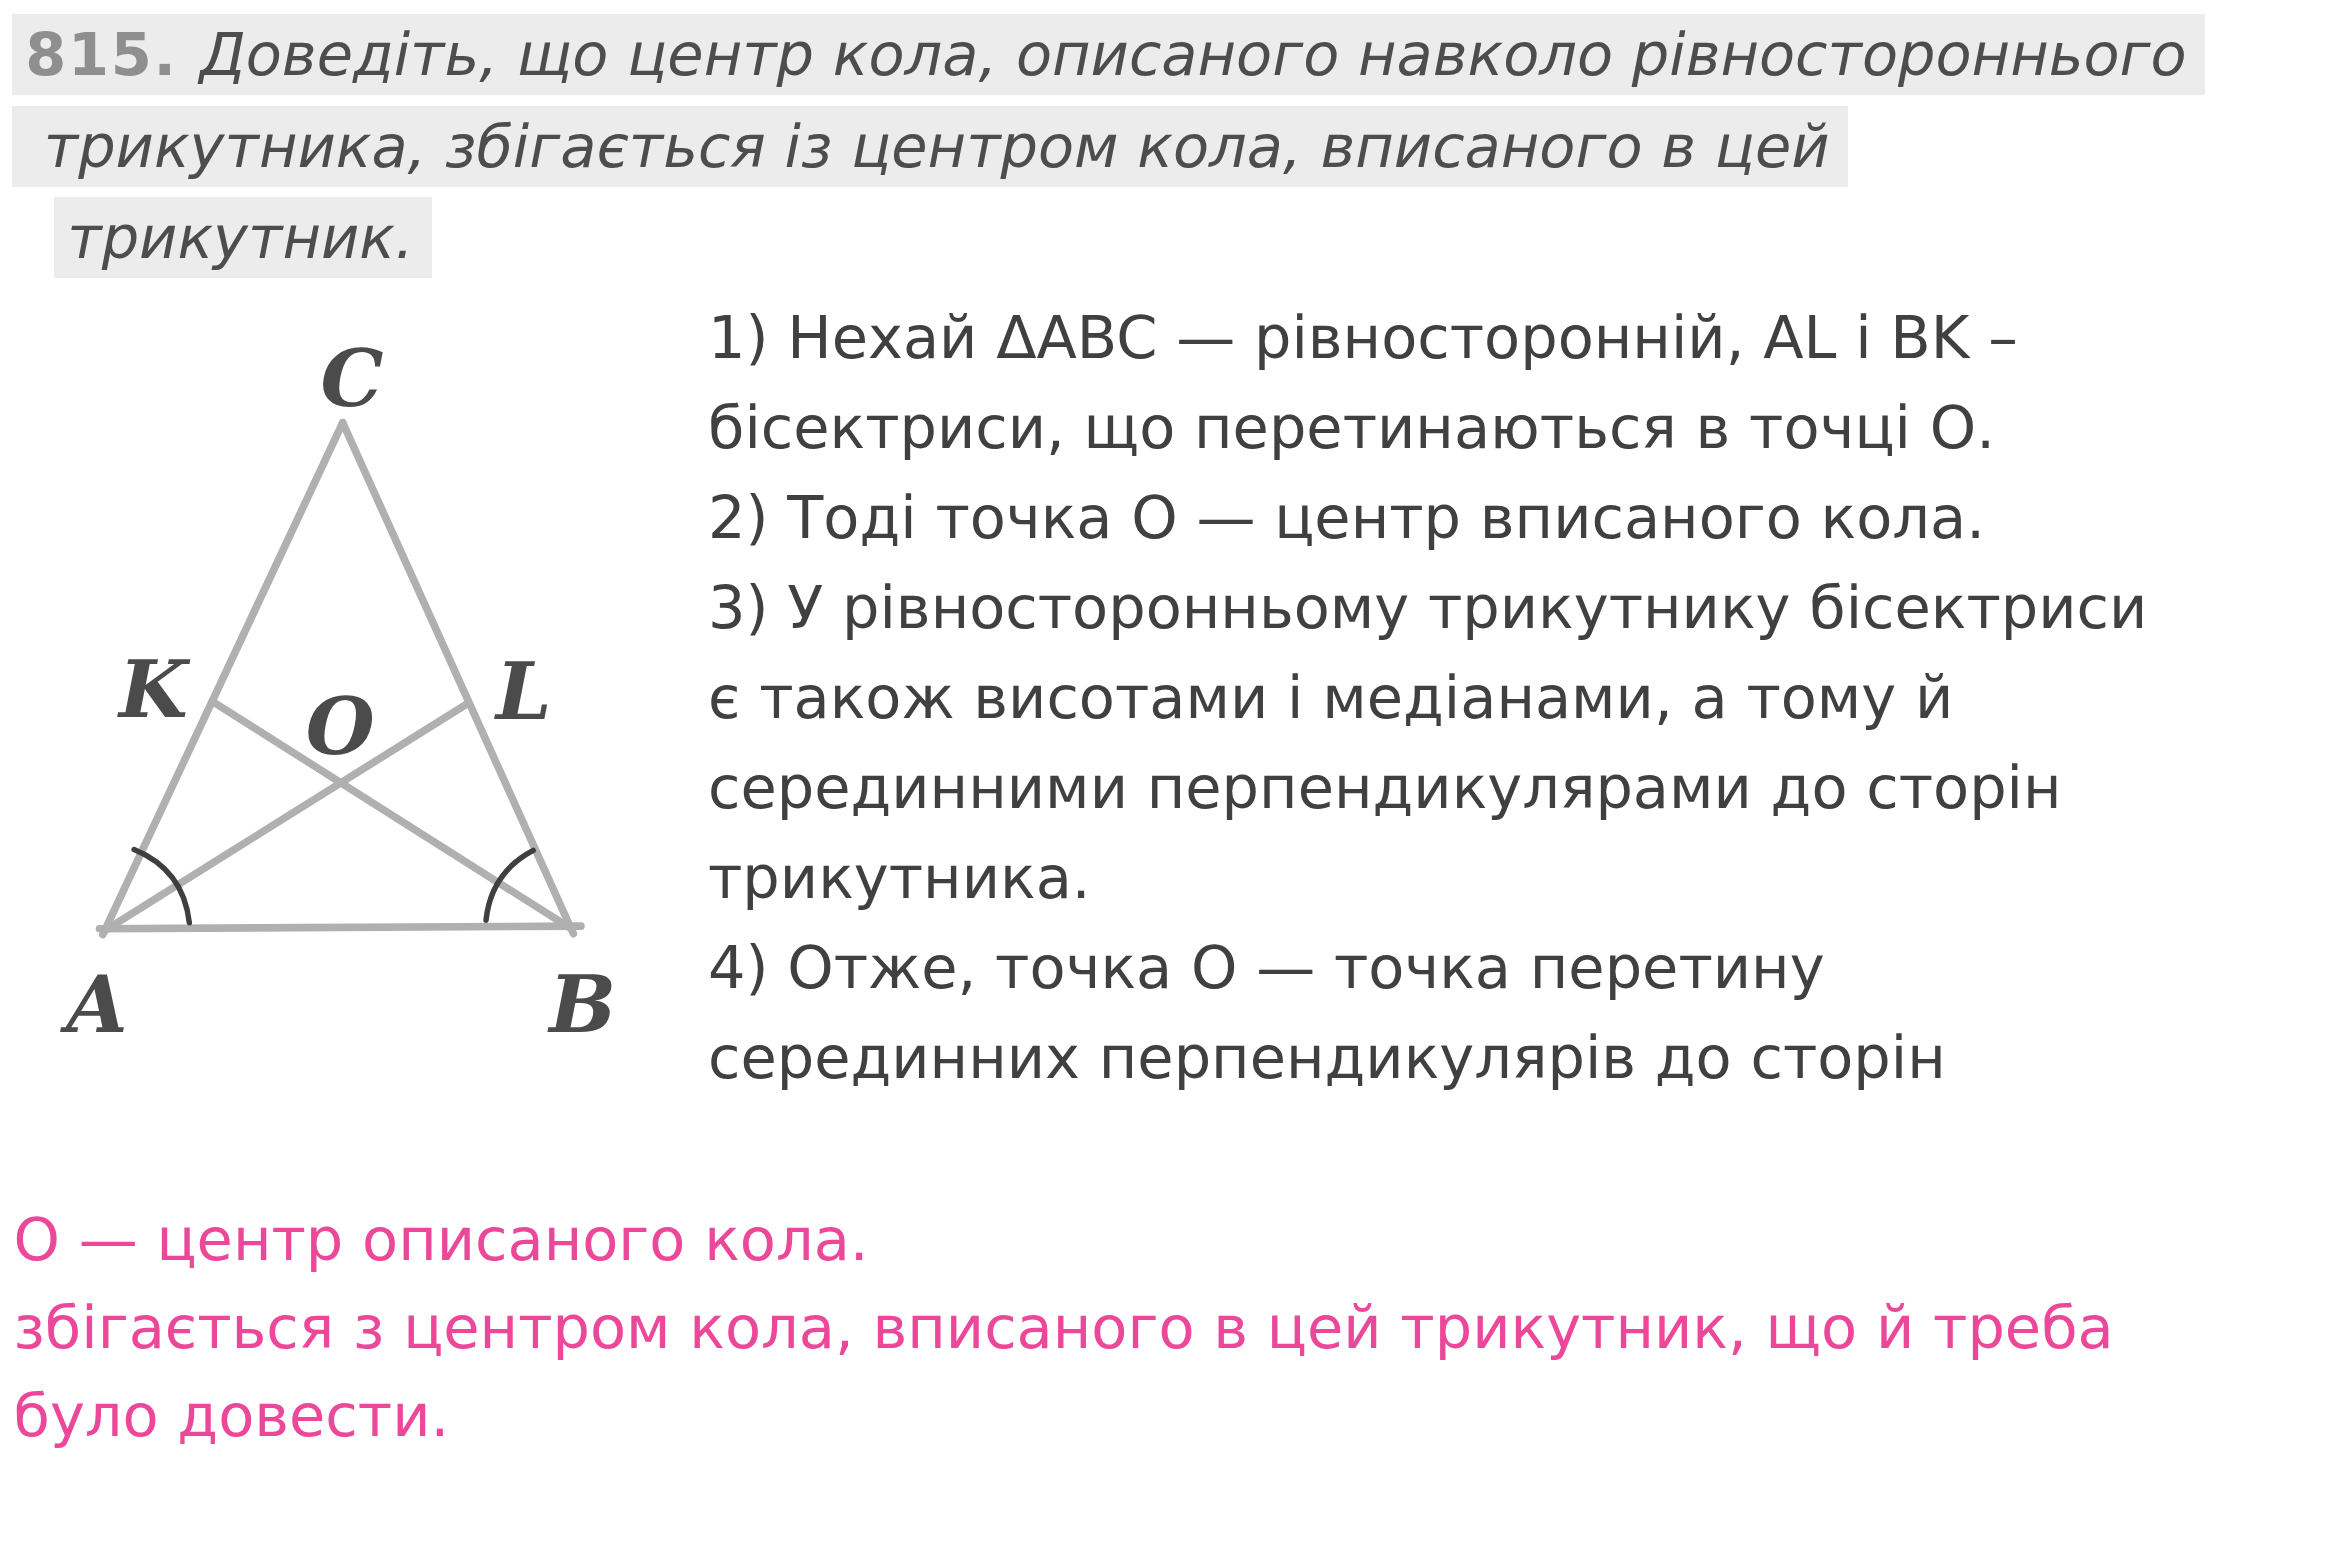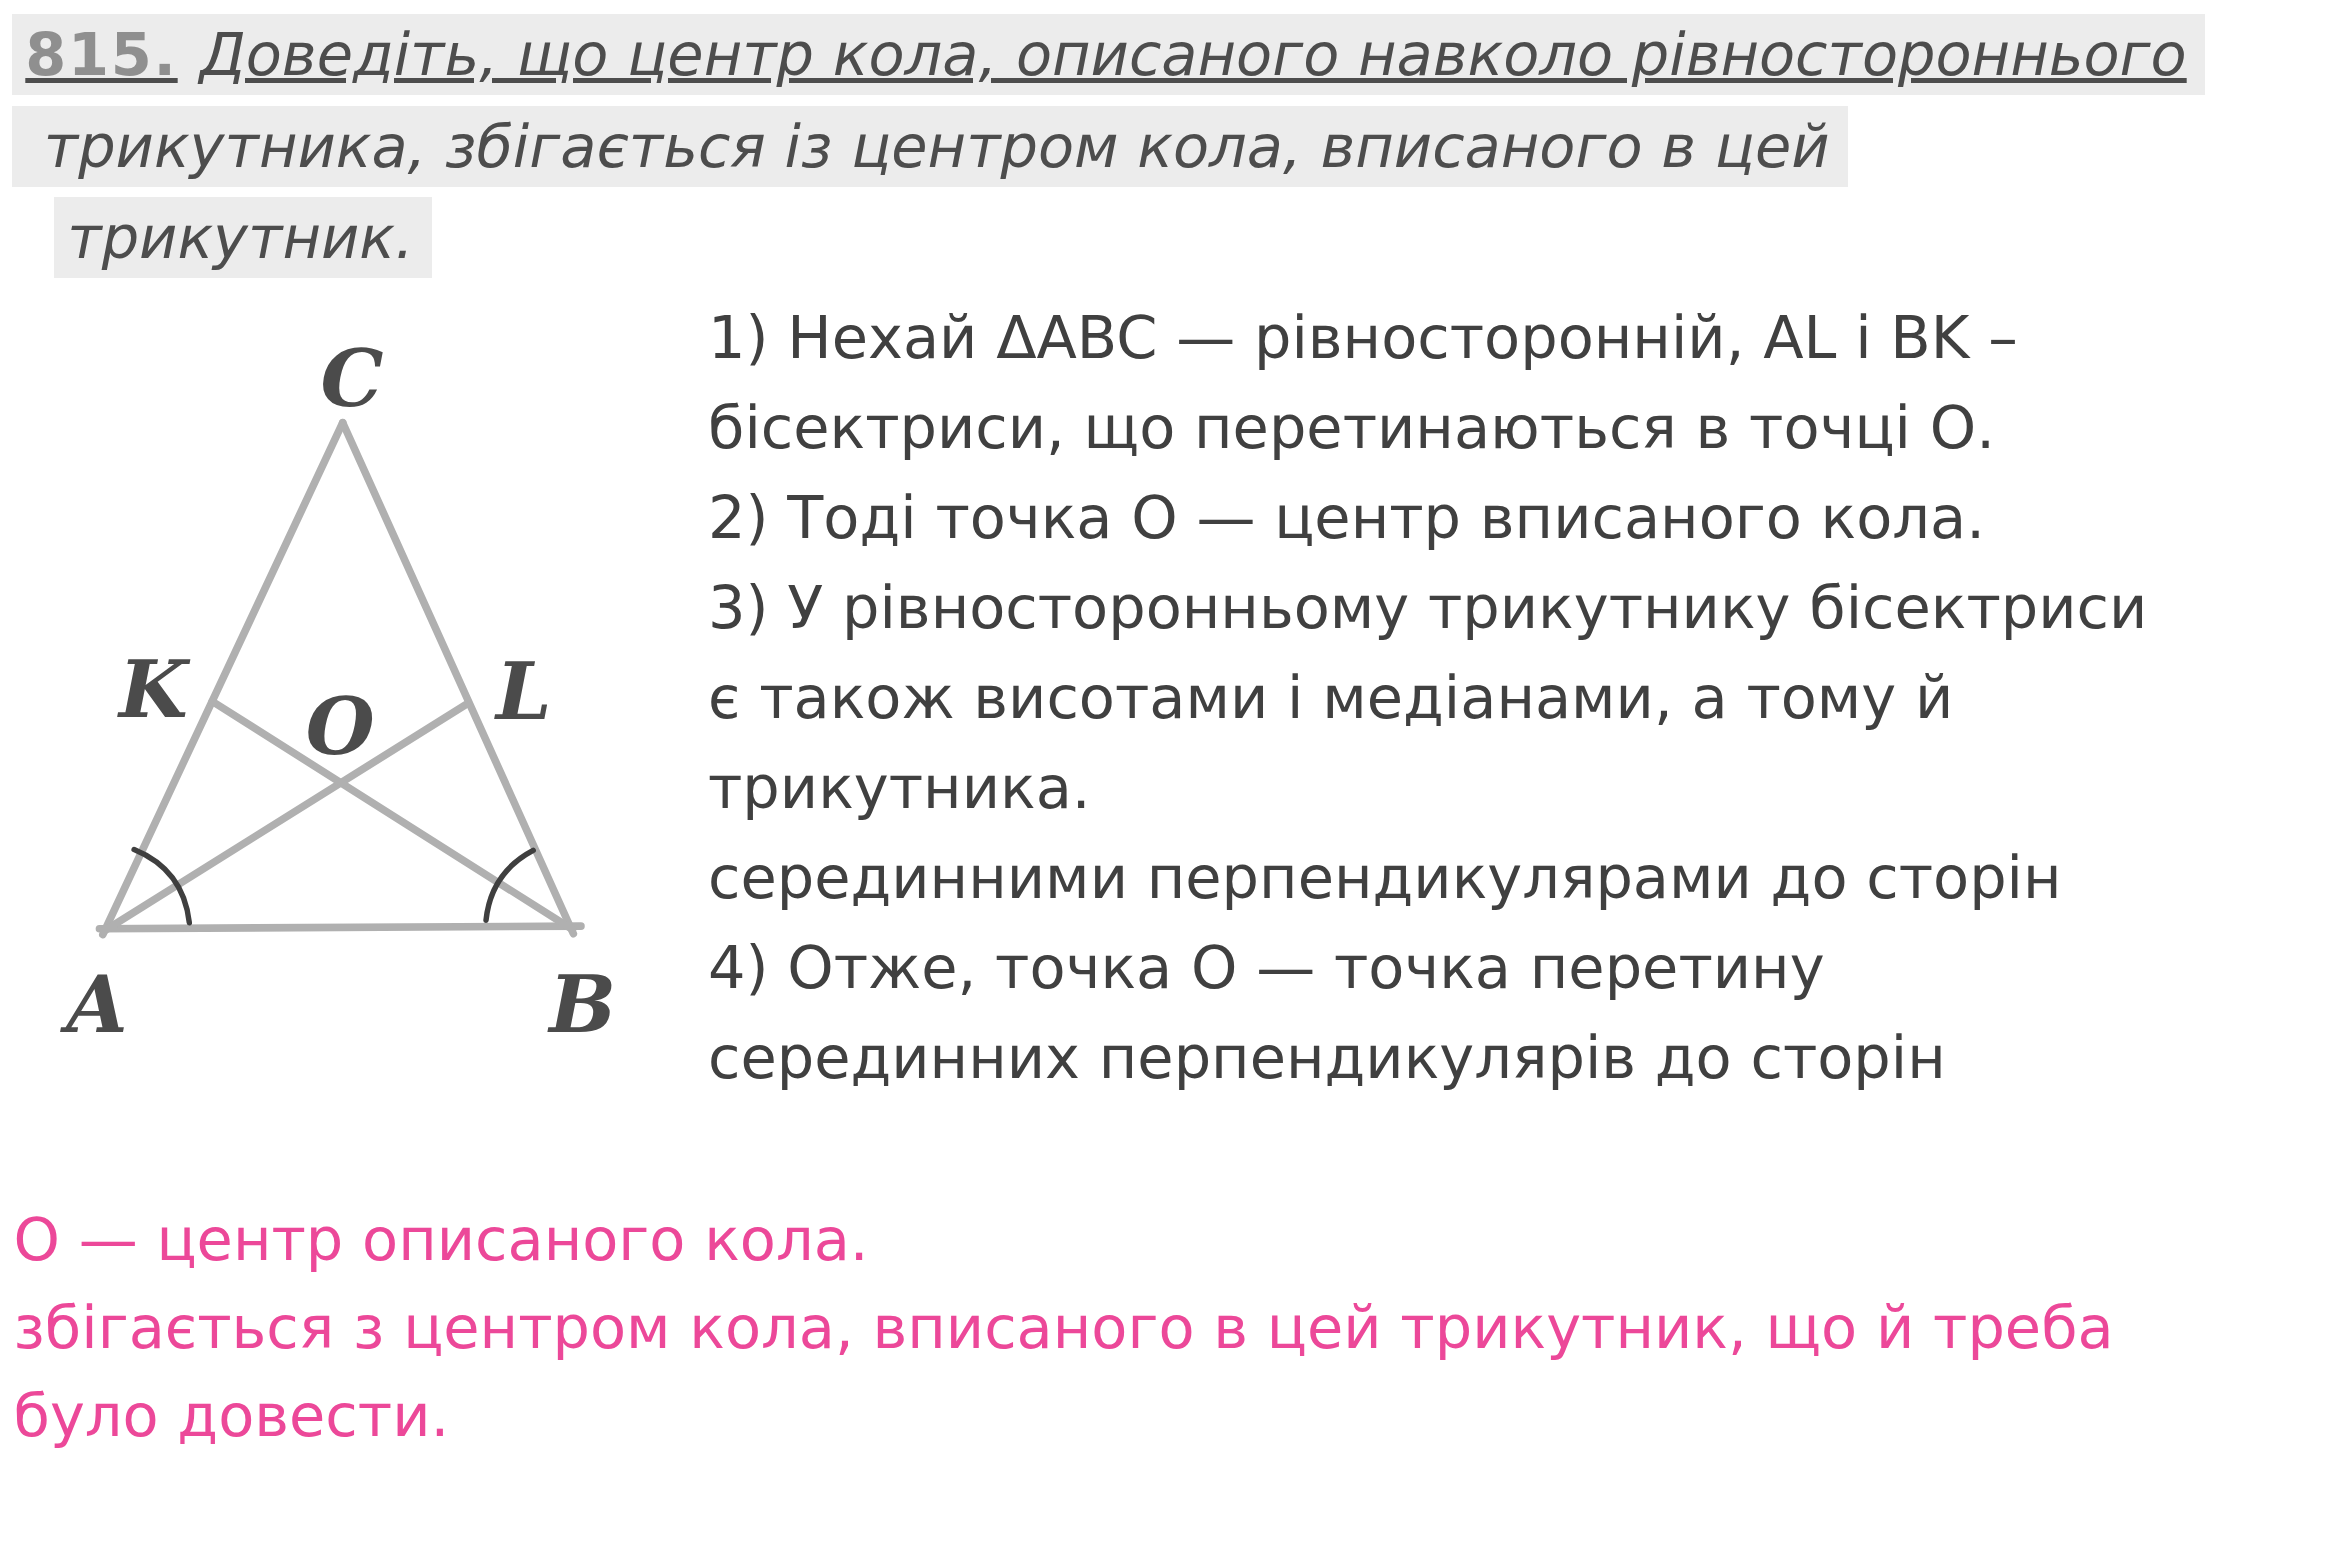--- a/index.html
+++ b/index.html
@@ -41,21 +41,21 @@
   .fig .arc{stroke:#3f3f3f;stroke-width:6.5;fill:none;stroke-linecap:round;}
   .fig text{
     font-family:"DejaVu Serif","Liberation Serif",serif;
     font-style:italic;font-weight:bold;
     fill:#4b4b4b;font-size:94px;text-anchor:middle;
   }
 </style>
 </head>
 <body>
 
-<div class="p-line" style="top:13.5px;text-decoration:underline;"><span class="p-num">815.</span><span>Доведіть, що центр кола, описаного навколо рівностороннього</span></div>
+<div class="p-line" style="top:13.5px;"><span class="p-num">815.</span><span>Доведіть, що центр кола, описаного навколо рівностороннього</span></div>
 <div class="p-line" style="top:106px;padding-left:32px;"><span>трикутника, збігається із центром кола, вписаного в цей</span></div>
 <div class="p-line" style="top:197px;margin-left:42px;"><span>трикутник.</span></div>
 
 <svg class="fig" viewBox="0 380 760 860" xmlns="http://www.w3.org/2000/svg">
 
   <path class="side" d="M 118 1103 L 690 1100"></path>
   <path class="side" d="M 122 1110 L 407 502"></path>
   <path class="side" d="M 407 502 L 681 1109"></path>
 
   <path class="cevian" d="M 123 1106 L 553 837"></path>
@@ -71,22 +71,22 @@
   <text x="622" y="854">L</text>
   <text x="404" y="896">O</text>
 </svg>
 
 <div class="col">
   <div class="line">1) Нехай ΔABC — рівносторонній, AL і BK –</div>
   <div class="line">бісектриси, що перетинаються в точці О.</div>
   <div class="line">2) Тоді точка О — центр вписаного кола.</div>
   <div class="line">3) У рівносторонньому трикутнику бісектриси</div>
   <div class="line">є також висотами і медіанами, а тому й</div>
+  <div class="line">серединними перпендикулярами до сторін</div>
   <div class="line">трикутника.</div>
-  <div class="line">серединними перпендикулярами до сторін</div>
   <div class="line">4) Отже, точка О — точка перетину</div>
   <div class="line">серединних перпендикулярів до сторін</div>
 </div>
 
 <div class="bottom">
   <div class="line">О — центр описаного кола.</div>
   <div class="line">збігається з центром кола, вписаного в цей трикутник, що й треба</div>
   <div class="line">було довести.</div>
 </div>
 

